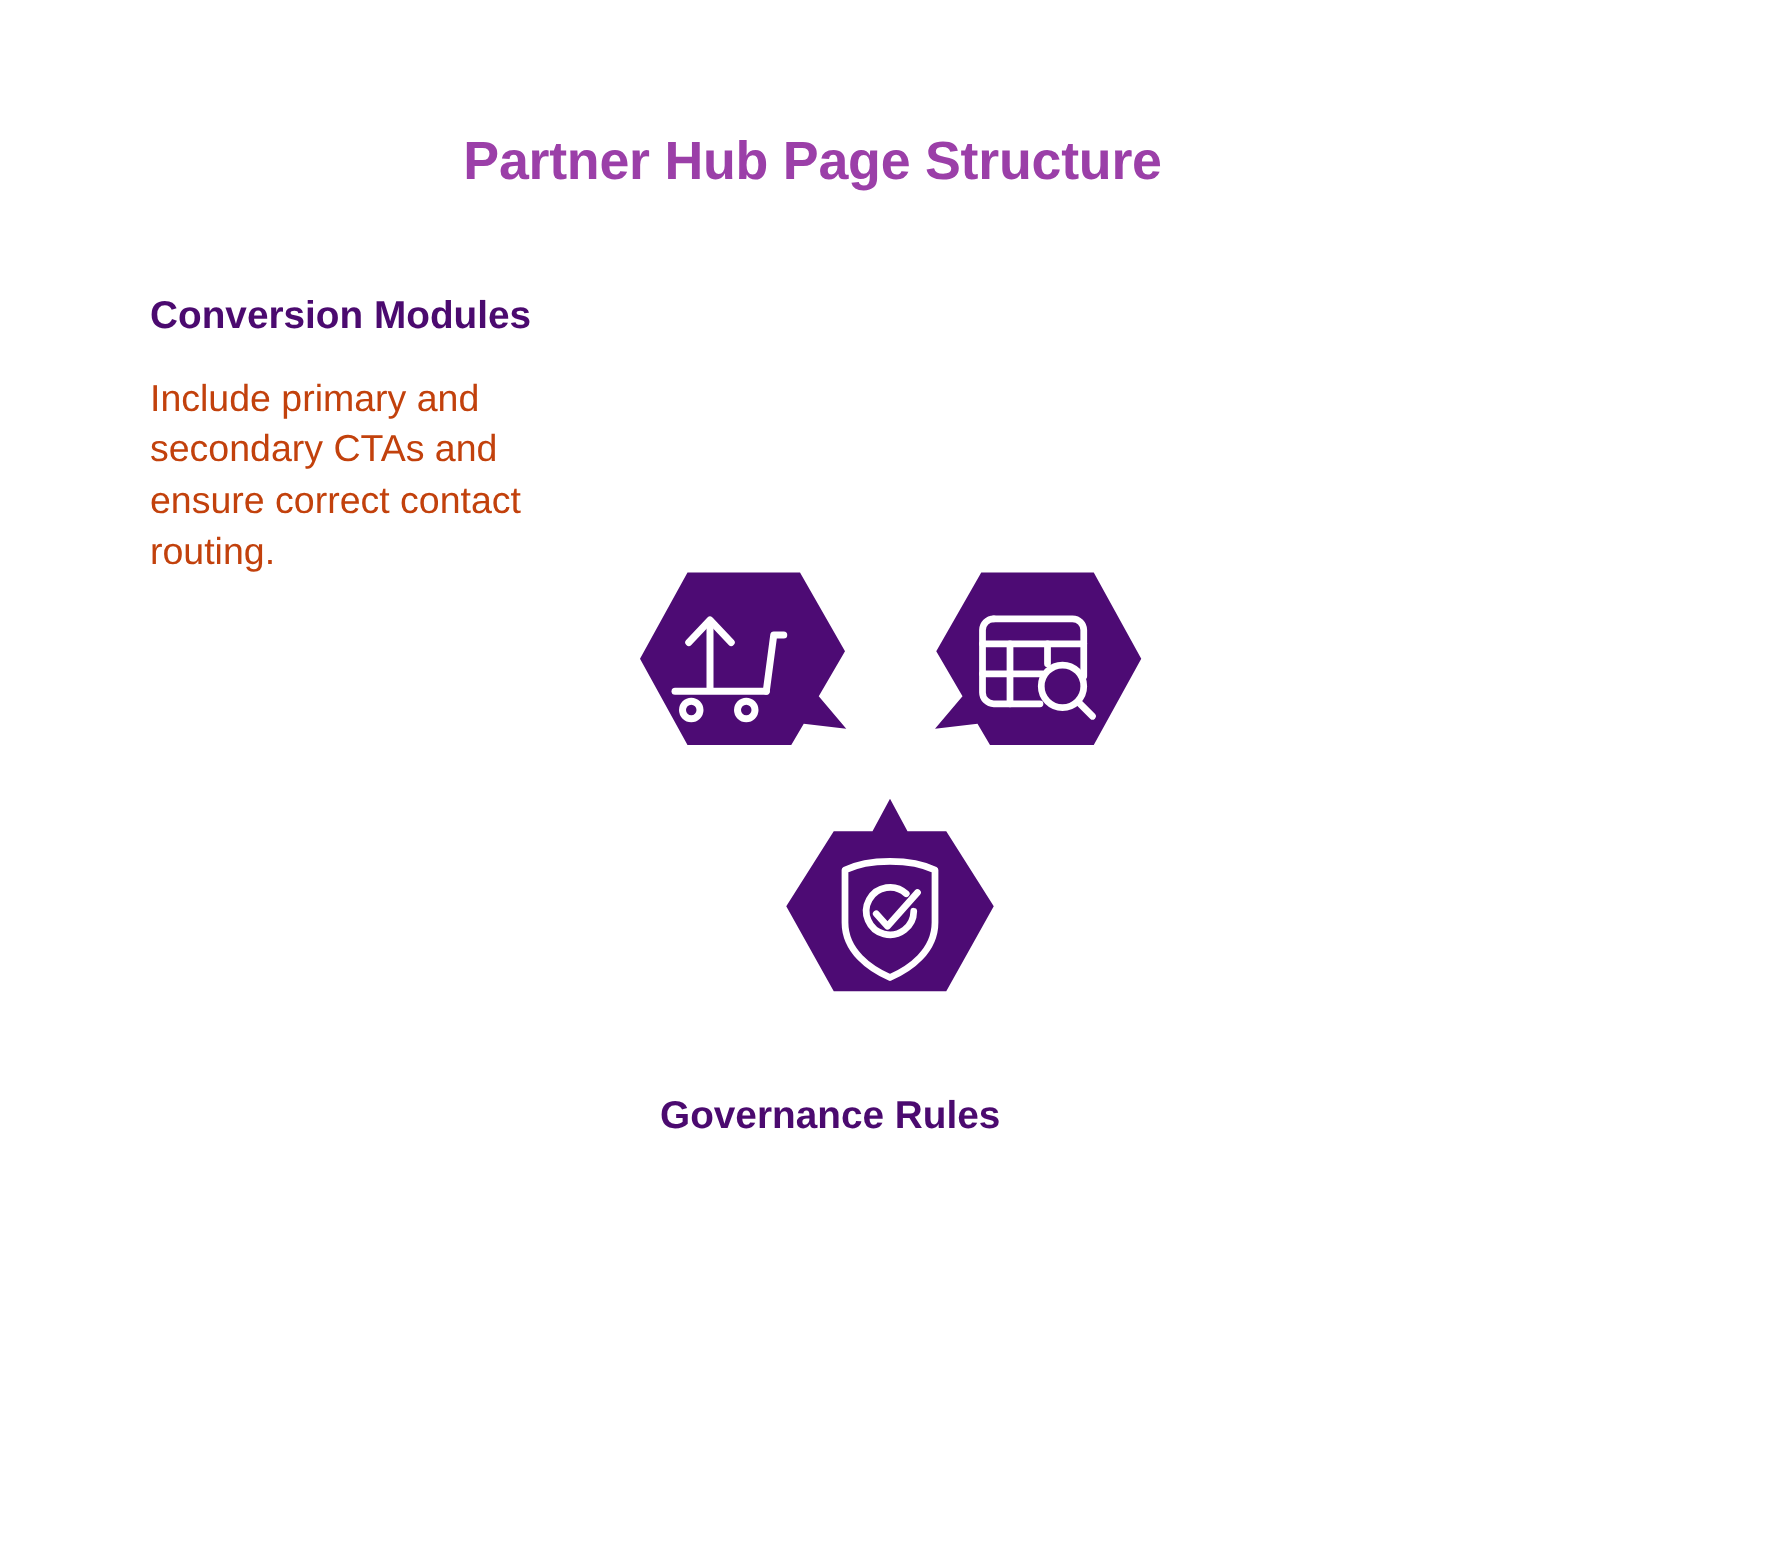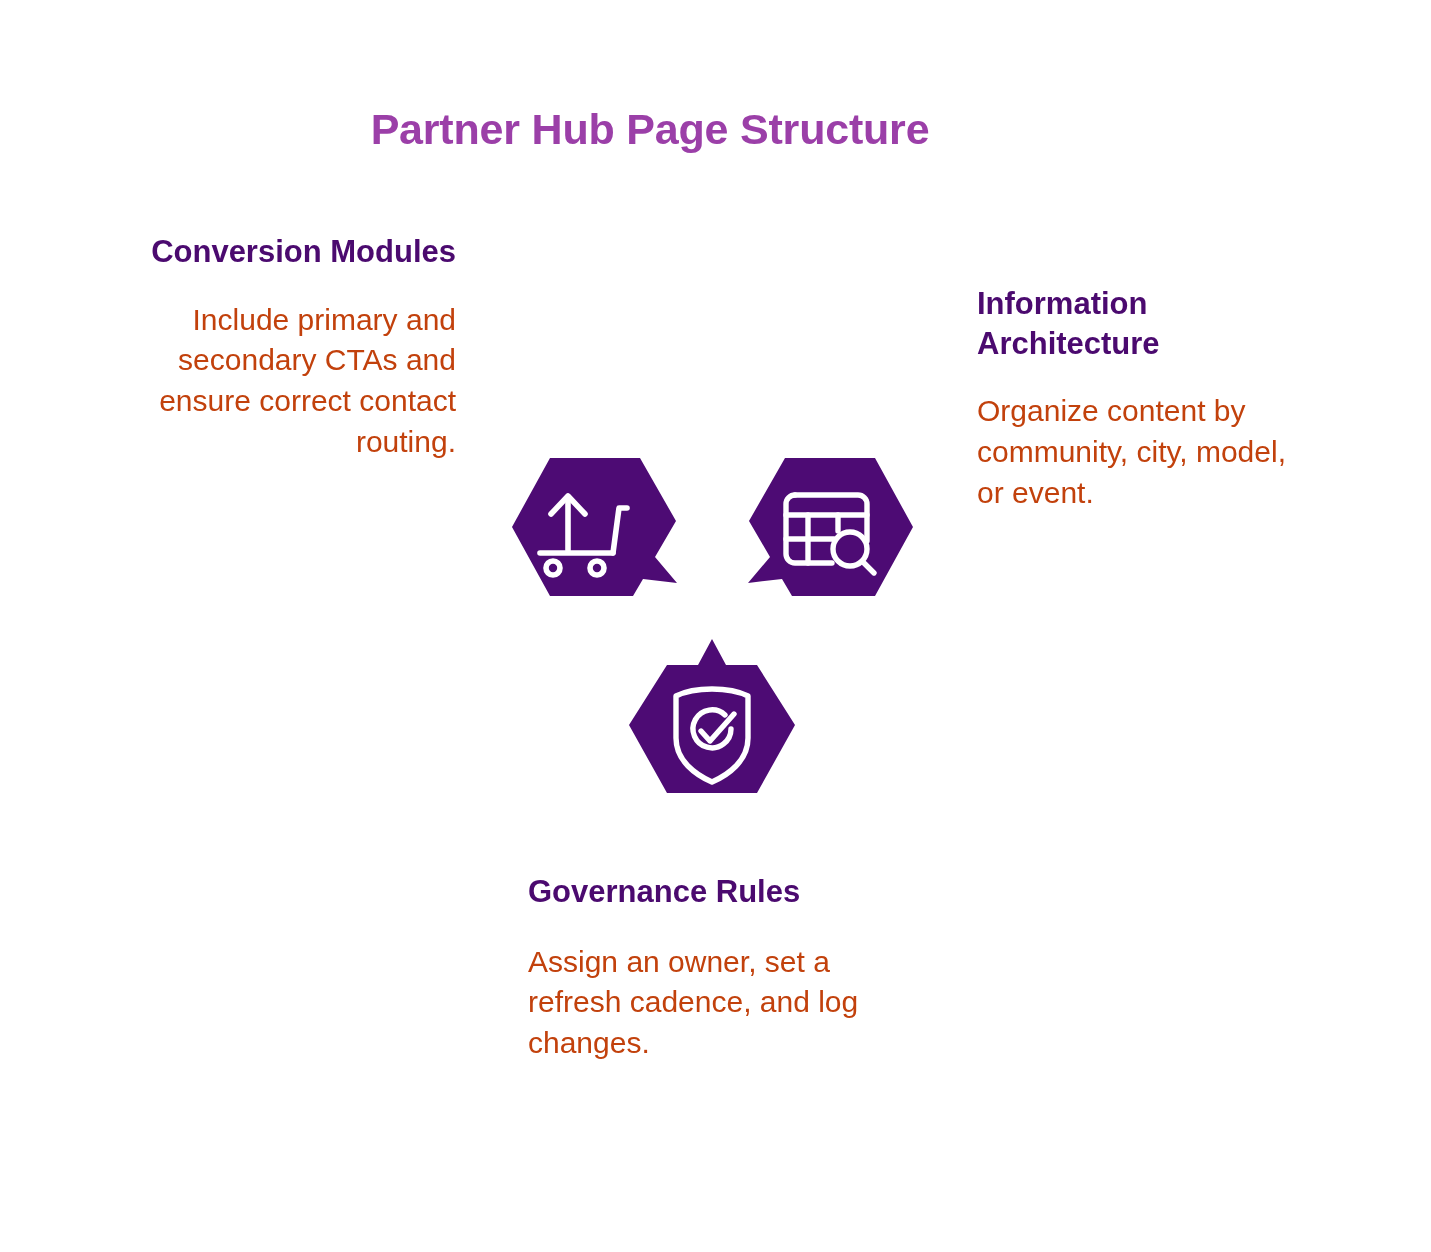--- a/index.html
+++ b/index.html
@@ -47,21 +47,20 @@
     font-weight: 400;
     color: #c2410c;
     line-height: 1.36;
     margin: 0;
   }
 
   .block-conversion {
     left: 120px;
     top: 232px;
     width: 336px;
-    text-align: right;
   }
   .block-conversion .block-body { margin-top: 28px; }
 
   .block-information {
     left: 977px;
     top: 284px;
     width: 330px;
     text-align: left;
   }
   .block-information .block-body { margin-top: 28px; }
@@ -98,28 +97,23 @@
 
 <div id="canvas">
 
   <div class="page-title">Partner Hub Page Structure</div>
 
   <div class="block block-conversion">
     <div class="block-heading">Conversion Modules</div>
     <div class="block-body">Include primary and secondary CTAs and ensure correct contact routing.</div>
   </div>
 
-  <div class="block block-information">
-    <div class="block-heading">Information Architecture</div>
-    <div class="block-body">Organize content by community, city, model, or event.</div>
-  </div>
 
   <div class="block block-governance">
     <div class="block-heading">Governance Rules</div>
-    <div class="block-body">Assign an owner, set a refresh cadence, and log changes.</div>
   </div>
 
   <div class="hex-cluster">
 
     <div class="hex hex-conversion">
       <svg viewBox="0 0 180 160" xmlns="http://www.w3.org/2000/svg">
 
         <path d="M 45 3 L 135 3 L 171 66 L 150 102 L 172 128 L 138 124 L 128 141 L 45 141 L 7 72 Z" fill="#4D0B74"></path>
         <g fill="none" stroke="#ffffff" stroke-width="5.6" stroke-linecap="round" stroke-linejoin="round">
 

